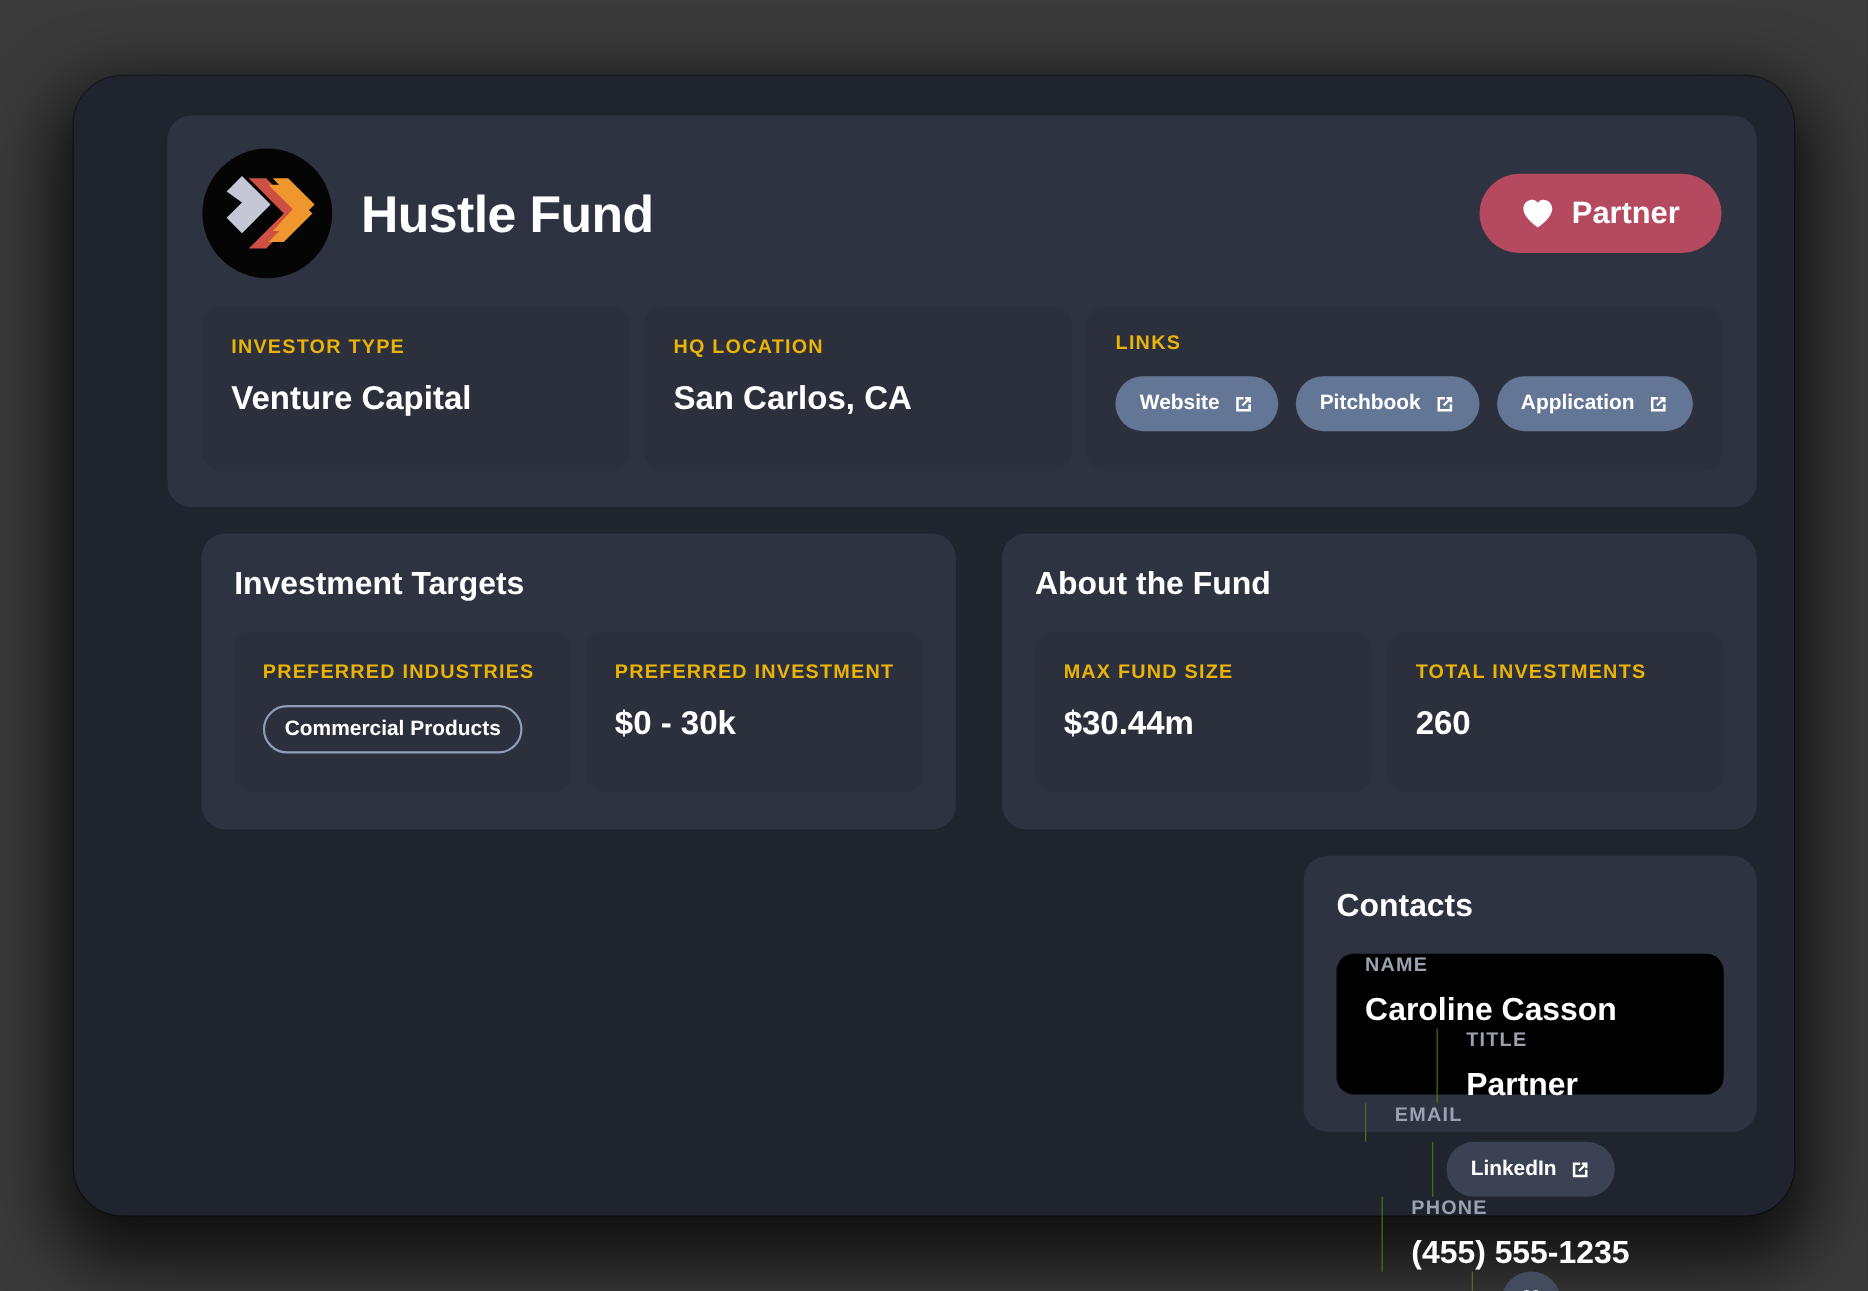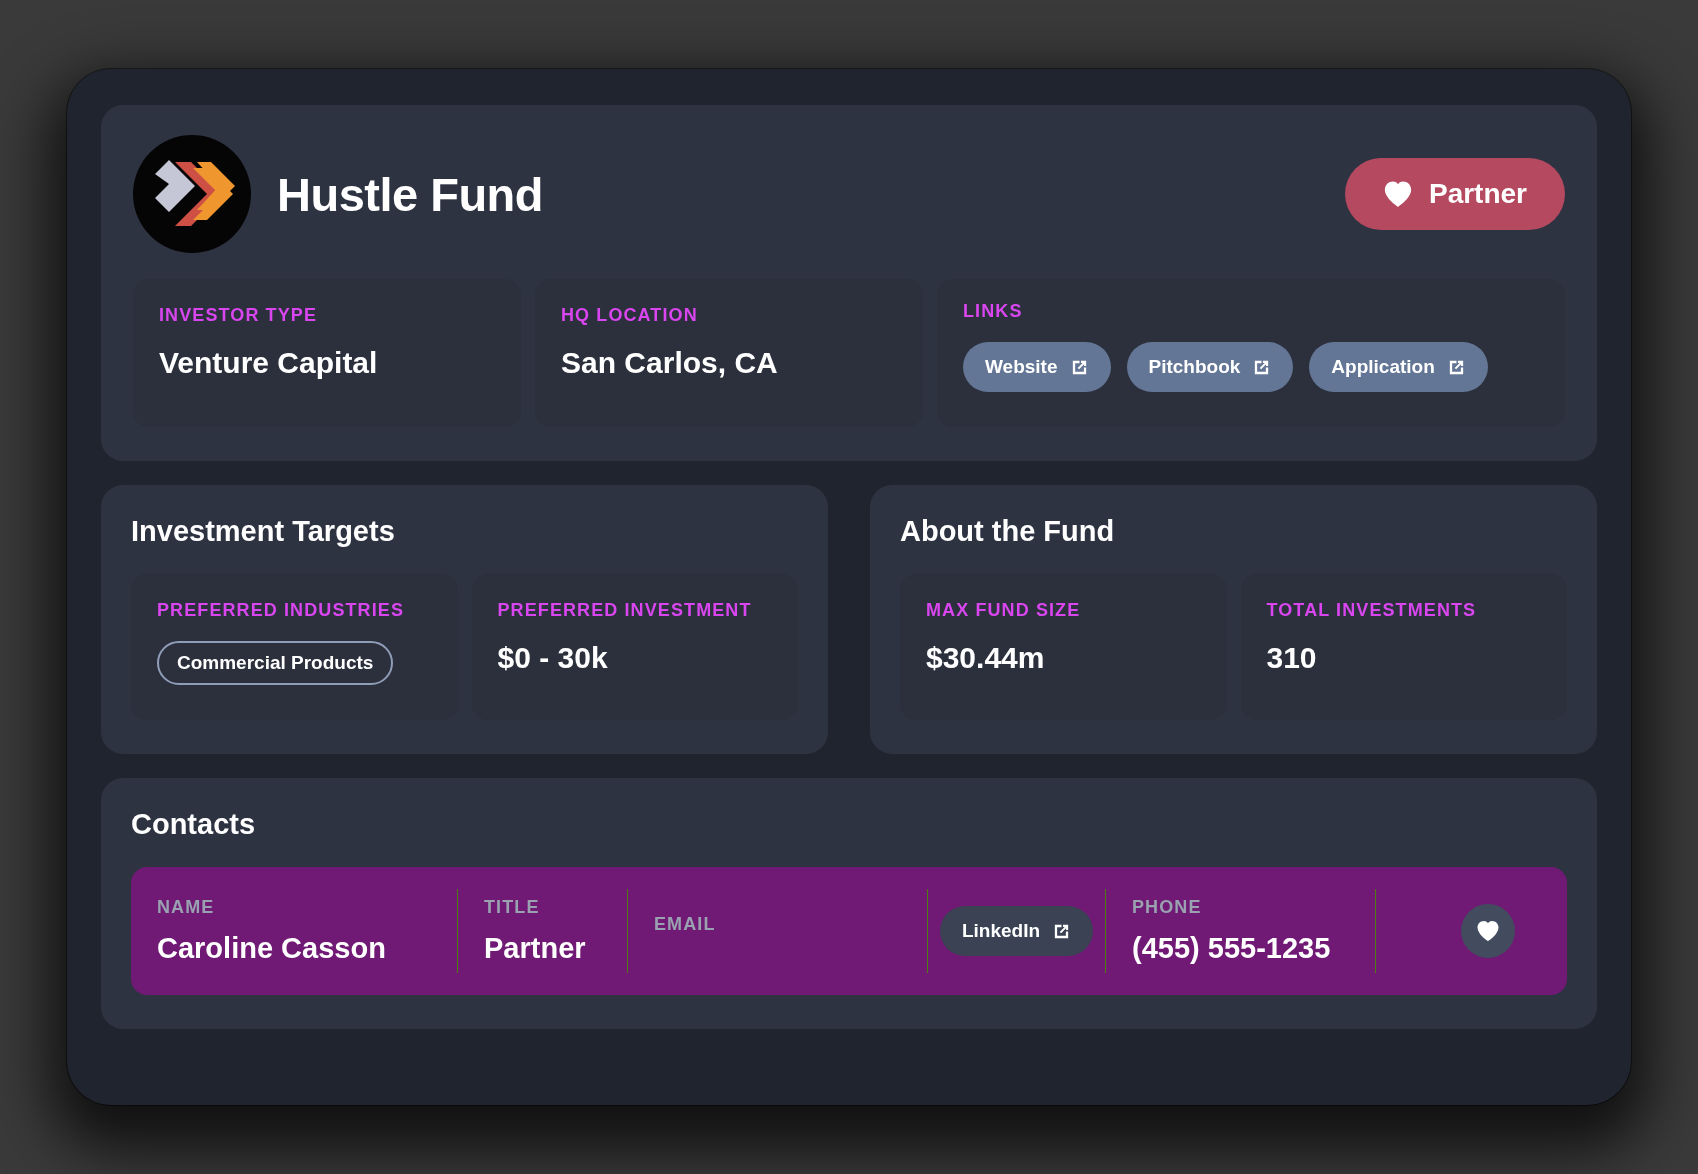--- a/index.html
+++ b/index.html
@@ -25,20 +25,21 @@
     width: 1564px;
     height: 1036px;
     background: #20242e;
     border-radius: 44px;
     box-shadow: 0 26px 60px 18px rgba(0,0,0,0.72),
                 0 0 0 1px rgba(0,0,0,0.45);
     padding: 36px 34px;
     display: flex;
     flex-direction: column;
     gap: 24px;
+    align-items: flex-end;
   }
 
   
   .card {
     background: #2e3342;
     border-radius: 22px;
   }
   .subcard {
     background: #2b303c;
     border-radius: 16px;
@@ -98,21 +99,21 @@
     gap: 14px;
   }
   .info-tile {
     padding: 26px 26px 30px 26px;
     min-height: 148px;
   }
   .tile-label {
     font-size: 18px;
     font-weight: bold;
     letter-spacing: 1.1px;
-    color: #d946ef;
+    color: #eab308;
     text-transform: uppercase;
     margin-bottom: 20px;
   }
   .tile-value {
     font-size: 30px;
     font-weight: bold;
     color: #ffffff;
   }
 
   .links-tile { padding: 22px 26px 26px 26px; }
@@ -170,26 +171,27 @@
     font-weight: bold;
     color: #ffffff;
     background: transparent;
     cursor: pointer;
     font-family: "Liberation Sans", sans-serif;
   }
 
   
   .contacts-panel { padding: 30px 30px 34px 30px; }
   .contact-row {
-    background: #701a75;
+    background: #000000;
     border-radius: 16px;
     padding: 0 26px;
     height: 128px;
     display: flex;
     align-items: center;
+    flex-direction: column;
   }
   .ccol {
     display: flex;
     flex-direction: column;
     justify-content: center;
     height: 84px;
     padding: 0 26px;
   }
   .ccol:first-child { padding-left: 0; }
   .ccol + .ccol { border-left: 1px solid #4d7c0f; }
@@ -351,21 +353,21 @@
         <div class="panel-title">About the Fund</div>
         <div class="panel-grid">
 
           <div class="subcard panel-tile">
             <div class="tile-label">MAX FUND SIZE</div>
             <div class="tile-value">$30.44m</div>
           </div>
 
           <div class="subcard panel-tile">
             <div class="tile-label">TOTAL INVESTMENTS</div>
-            <div class="tile-value">310</div>
+            <div class="tile-value">260</div>
           </div>
 
         </div>
       </div>
 
     </div>
 
     <div class="card contacts-panel">
       <div class="panel-title">Contacts</div>
 

